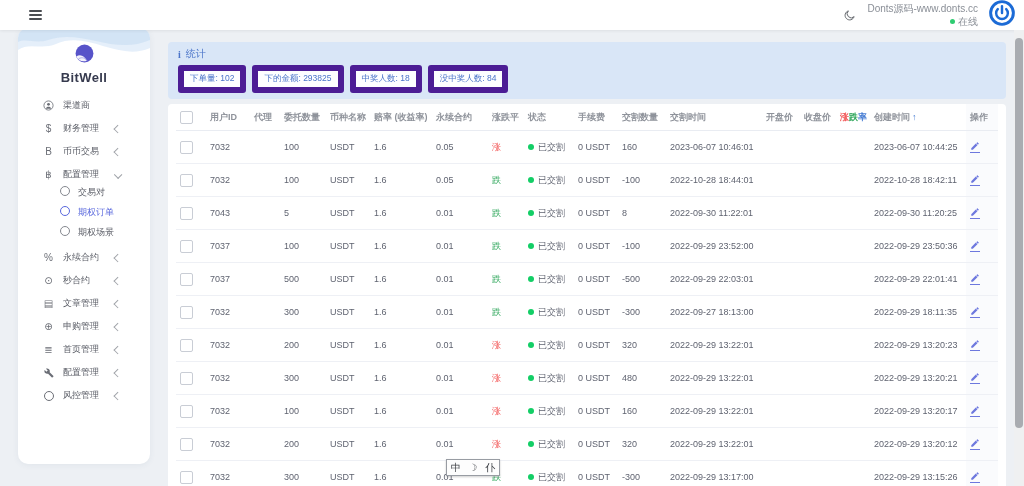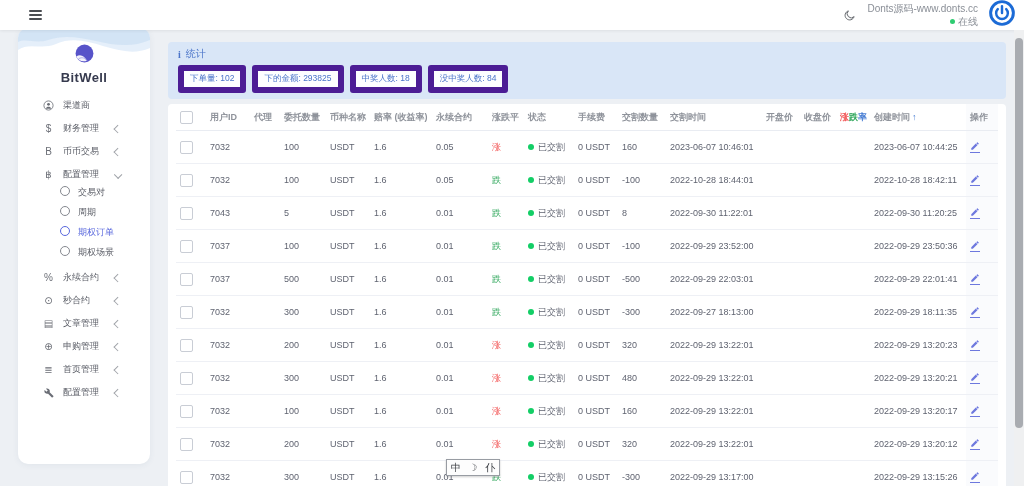--- a/index.html
+++ b/index.html
@@ -136,24 +136,20 @@
       </div>
       <div class="nav-item">
         <span class="nav-icon">฿</span>
         <span class="nav-label">配置管理</span>
         <span class="chev down"></span>
       </div>
       <div class="nav-sub">
         <span class="radio"></span>
         <span>交易对</span>
       </div>
-      <div class="nav-sub">
-        <span class="radio"></span>
-        <span>周期</span>
-      </div>
       <div class="nav-sub active">
         <span class="radio"></span>
         <span>期权订单</span>
       </div>
       <div class="nav-sub">
         <span class="radio"></span>
         <span>期权场景</span>
       </div>
       <div class="nav-item">
         <span class="nav-icon">%</span>
@@ -180,20 +176,27 @@
         <span class="nav-label">首页管理</span>
         <span class="chev"></span>
       </div>
       <div class="nav-item">
         <span class="nav-icon">
           <svg viewBox="0 0 24 24" width="10" height="10">
             <path fill="currentColor" d="M22.7 19l-9.1-9.1c.9-2.3.4-5-1.5-6.9-2-2-5-2.4-7.4-1.3L9 6 6 9 1.6 4.7C.4 7.1.9 10.1 2.9 12.1c1.9 1.9 4.6 2.4 6.9 1.5l9.1 9.1c.4.4 1 .4 1.4 0l2.3-2.3c.5-.4.5-1.1.1-1.4z"></path>
           </svg>
         </span>
         <span class="nav-label">配置管理</span>
+        <span class="chev"></span>
+      </div>
+      <div class="nav-item">
+        <span class="nav-icon">
+          <span class="ring"></span>
+        </span>
+        <span class="nav-label">风控管理</span>
         <span class="chev"></span>
       </div>
     </div>
 </div>
 
 <div class="main">
 
   <div class="stats-card">
     <div class="stats-title">
       <span class="info-glyph">i</span>

